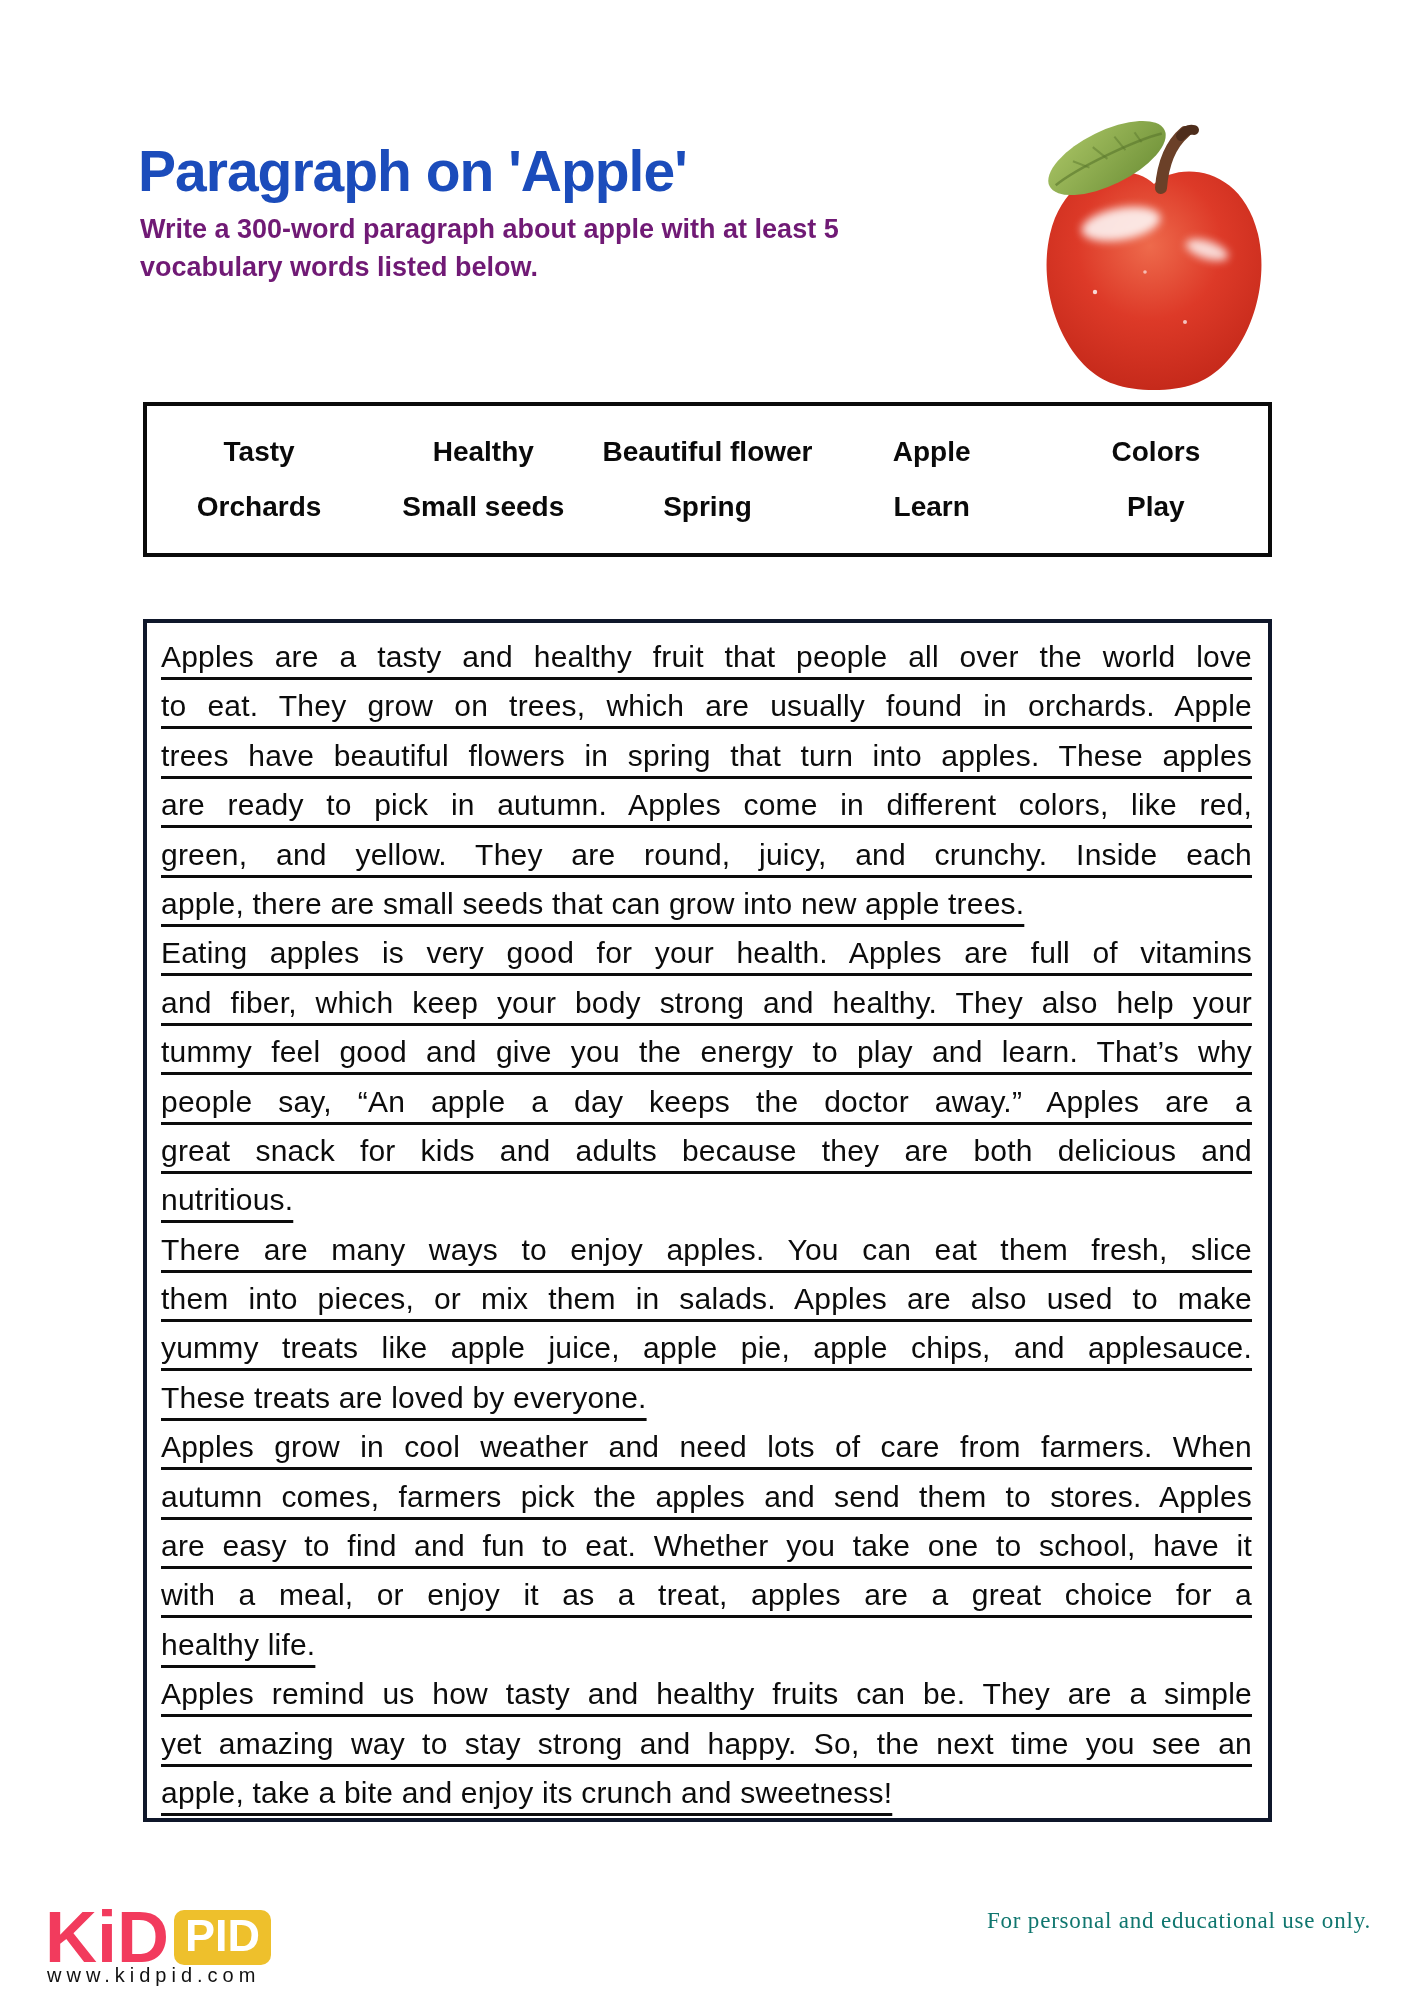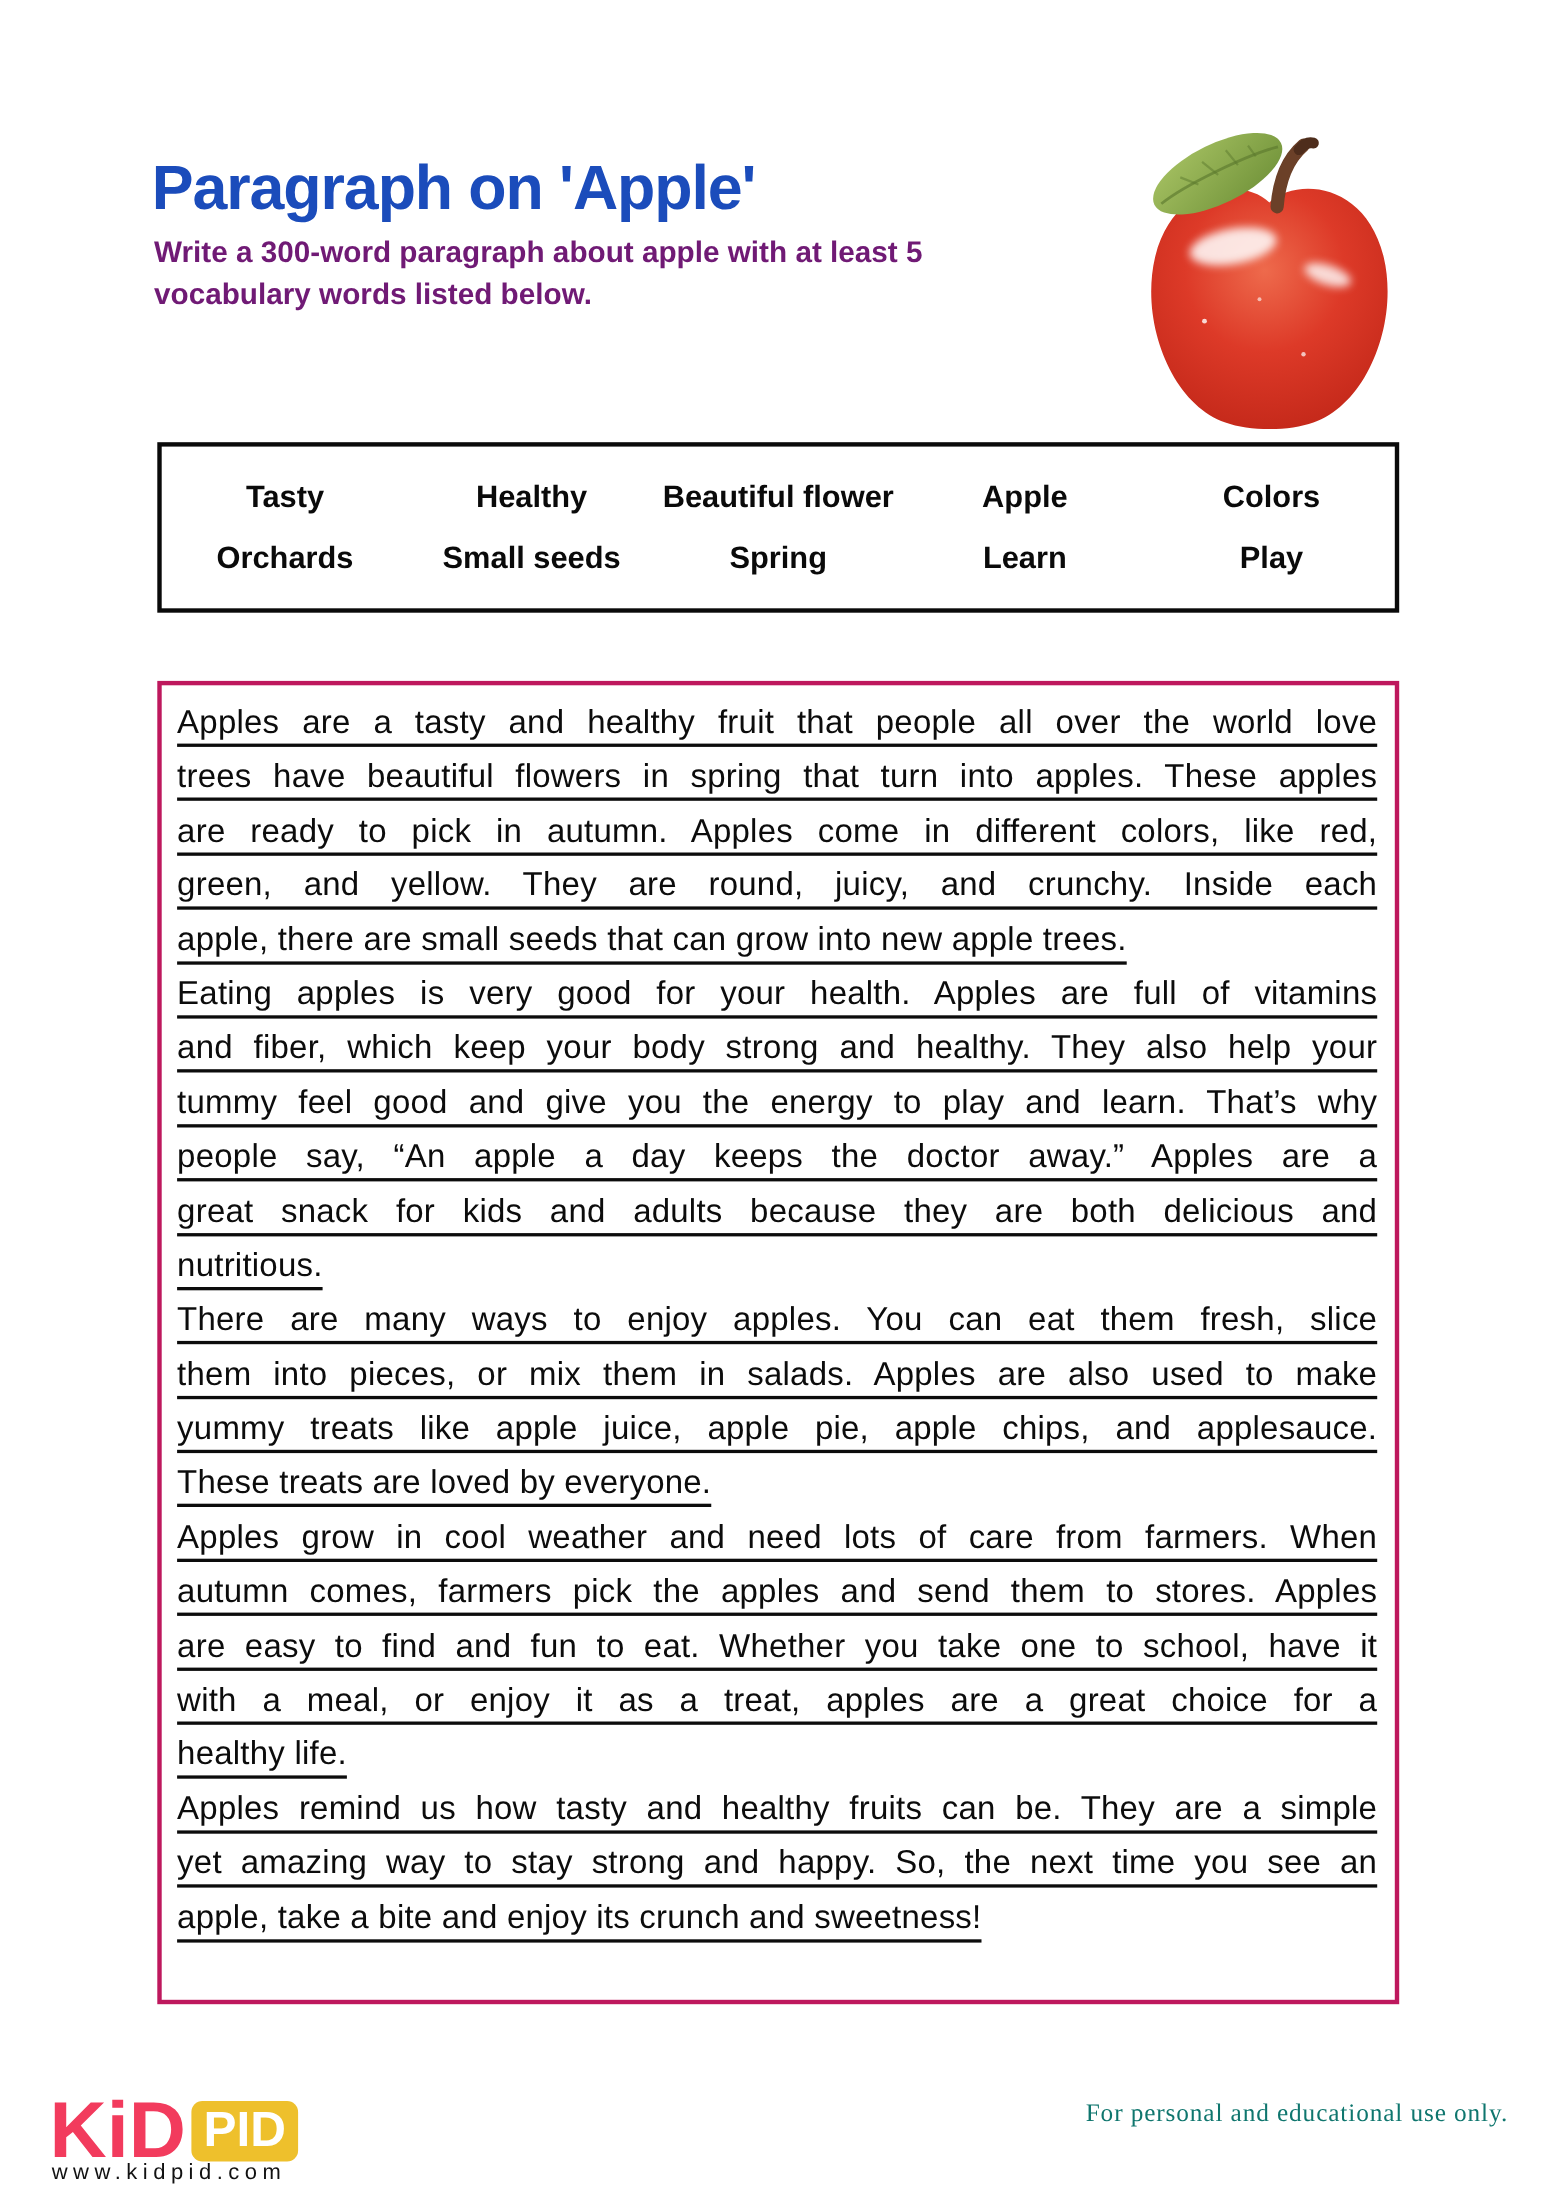--- a/index.html
+++ b/index.html
@@ -36,21 +36,21 @@
     display:flex; flex-direction:column; justify-content:space-evenly;
     padding:6px 0;
   }
   .vocab-row { display:grid; grid-template-columns:repeat(5,1fr); align-items:center; }
   .vocab-word { text-align:center; font-weight:bold; font-size:28px; color:#0a0a0a; }
 
   
   .essay-box {
     position:absolute; left:143px; top:607px;
     width:1129px; height:1203px;
-    border:4px solid #be185d;
+    border:4px solid #0f172a;
     padding:9px 16px 0 14px;
     overflow:hidden;
   }
   .essay-line {
     height:49.4px; line-height:49.4px;
     font-size:30px; letter-spacing:.2px;
     color:#0c0c0c;
     text-align:justify; text-align-last:justify;
     text-decoration:underline;
     text-decoration-thickness:2.5px;
@@ -154,20 +154,21 @@
         <div class="vocab-word">Learn</div>
 
         <div class="vocab-word">Play</div>
       </div>
   </div>
 
   <div class="essay-box">
 
       <div class="essay-line">Apples are a tasty and healthy fruit that people all over the world love</div>
 
+      <div class="essay-line">to eat. They grow on trees, which are usually found in orchards. Apple</div>
 
       <div class="essay-line">trees have beautiful flowers in spring that turn into apples. These apples</div>
 
       <div class="essay-line">are ready to pick in autumn. Apples come in different colors, like red,</div>
 
       <div class="essay-line">green, and yellow. They are round, juicy, and crunchy. Inside each</div>
 
       <div class="essay-line line-last">apple, there are small seeds that can grow into new apple trees.</div>
 
       <div class="essay-line">Eating apples is very good for your health. Apples are full of vitamins</div>

